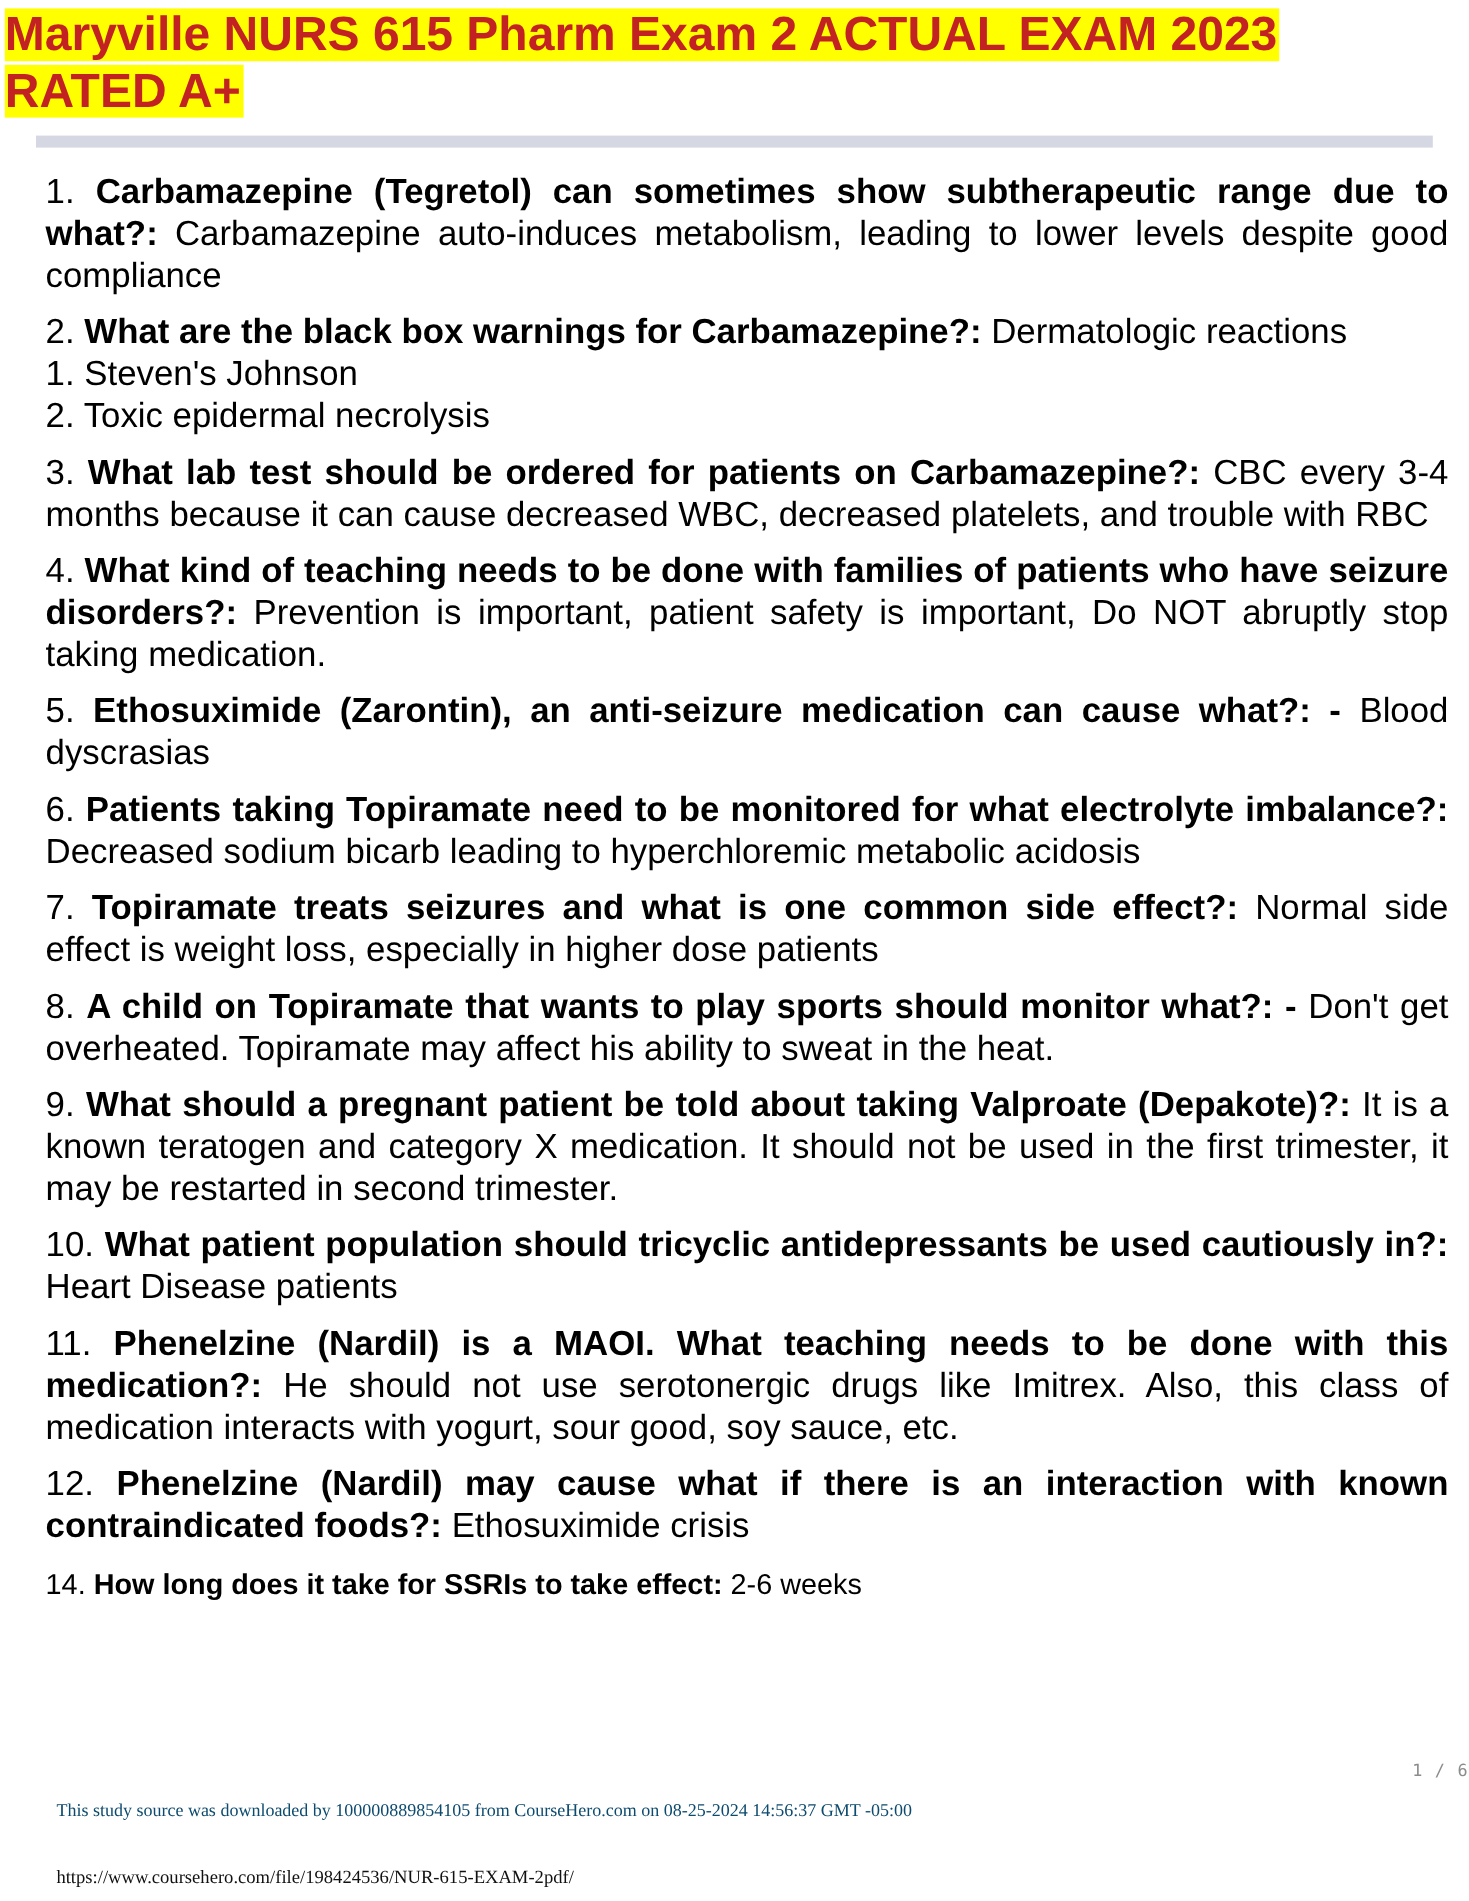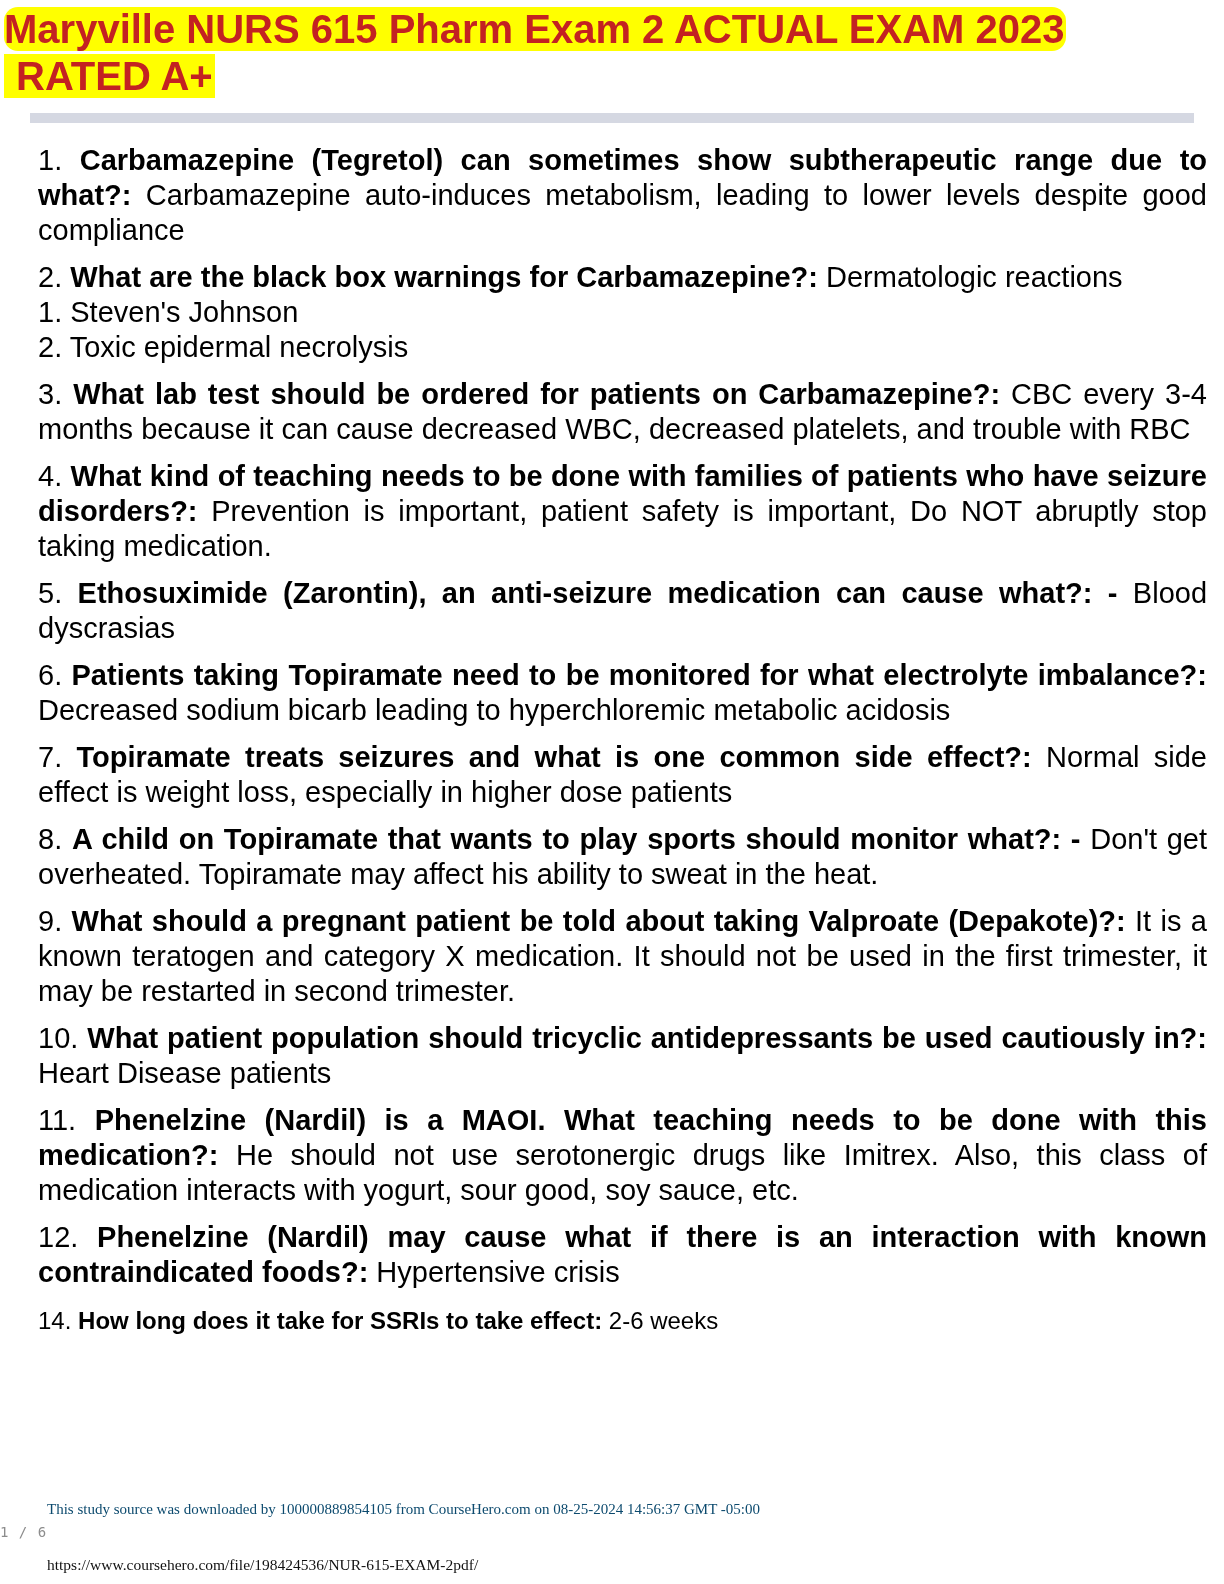--- a/index.html
+++ b/index.html
@@ -49,42 +49,42 @@
     left: 47px;
     top: 1501px;
     font-family: "Liberation Serif", serif;
     font-size: 15px;
     color: #0c4a6e;
     white-space: nowrap;
   }
   .page-indicator {
     position: absolute;
     left: 0;
-    top: 1524px;
+    top: 1468px;
     width: 1224px;
-    text-align: left;
+    text-align: right;
     font-family: "DejaVu Sans Mono", monospace;
     font-size: 14px;
     color: #8c8c8c;
     letter-spacing: 1px;
   }
   .footer-url {
     position: absolute;
     left: 47px;
     top: 1556px;
     font-family: "Liberation Serif", serif;
     font-size: 15.5px;
     color: #111111;
     white-space: nowrap;
   }
 </style>
 </head>
 <body>
 
-<h1 class="title"><span class="hl" style="background-color: rgb(255, 255, 0); color: rgb(195, 34, 34); border-radius: 14px;">Maryville NURS 615 Pharm Exam 2 ACTUAL EXAM 2023</span><br><span class="hl" style="background-color: rgb(255, 255, 0); color: rgb(195, 34, 34); padding-left: 12px;">RATED A+</span></h1>
+<h1 class="title"><span class="hl" style="background-color: rgb(255, 255, 0); color: rgb(195, 34, 34);">Maryville NURS 615 Pharm Exam 2 ACTUAL EXAM 2023</span><br><span class="hl" style="background-color: rgb(255, 255, 0); color: rgb(195, 34, 34);">RATED A+</span></h1>
 
 <div class="top-bar" style="background-color: rgb(213, 216, 226);"></div>
 
 <div class="content" id="qa-list">
   <p class="qa"><span class="qa-num">1.</span> <b class="qa-q">Carbamazepine (Tegretol) can sometimes show subtherapeutic range due to what?:</b> <span class="qa-a">Carbamazepine auto-induces metabolism, leading to lower levels de­spite good compliance</span></p>
 
   <p class="qa"><span class="qa-num">2.</span> <b class="qa-q">What are the black box warnings for Carbamazepine?:</b> <span class="qa-a">Dermatologic reac­tions
 1. Steven's Johnson
 2. Toxic epidermal necrolysis</span></p>
 
@@ -99,21 +99,21 @@
   <p class="qa"><span class="qa-num">7.</span> <b class="qa-q">Topiramate treats seizures and what is one common side effect?:</b> <span class="qa-a">Normal side effect is weight loss, especially in higher dose patients</span></p>
 
   <p class="qa"><span class="qa-num">8.</span> <b class="qa-q">A child on Topiramate that wants to play sports should monitor what?: -</b> <span class="qa-a">Don't get overheated. Topiramate may affect his ability to sweat in the heat.</span></p>
 
   <p class="qa"><span class="qa-num">9.</span> <b class="qa-q">What should a pregnant patient be told about taking Valproate (De­pakote)?:</b> <span class="qa-a">It is a known teratogen and category X medication. It should not be used in the first trimester, it may be restarted in second trimester.</span></p>
 
   <p class="qa"><span class="qa-num">10.</span> <b class="qa-q">What patient population should tricyclic antidepressants be used cau­tiously in?:</b> <span class="qa-a">Heart Disease patients</span></p>
 
   <p class="qa"><span class="qa-num">11.</span> <b class="qa-q">Phenelzine (Nardil) is a MAOI. What teaching needs to be done with this medication?:</b> <span class="qa-a">He should not use serotonergic drugs like Imitrex. Also, this class of medication interacts with yogurt, sour good, soy sauce, etc.</span></p>
 
-  <p class="qa"><span class="qa-num">12.</span> <b class="qa-q">Phenelzine (Nardil) may cause what if there is an interaction with known contraindicated foods?:</b> <span class="qa-a">Hypertensive crisis</span></p>
+  <p class="qa"><span class="qa-num">12.</span> <b class="qa-q">Phenelzine (Nardil) may cause what if there is an interaction with known contraindicated foods?:</b> <span class="qa-a">Ethosuximide crisis</span></p>
 
 
   <p class="qa large"><span class="qa-num">14.</span> <b class="qa-q">How long does it take for SSRIs to take effect:</b> <span class="qa-a">2-6 weeks</span></p>
 </div>
 
 <div class="footer-note">This study source was downloaded by 100000889854105 from CourseHero.com on 08-25-2024 14:56:37 GMT -05:00</div>
 <div class="page-indicator">1 / 6</div>
 <div class="footer-url">https://www.coursehero.com/file/198424536/NUR-615-EXAM-2pdf/</div>
 
 </body></html>

